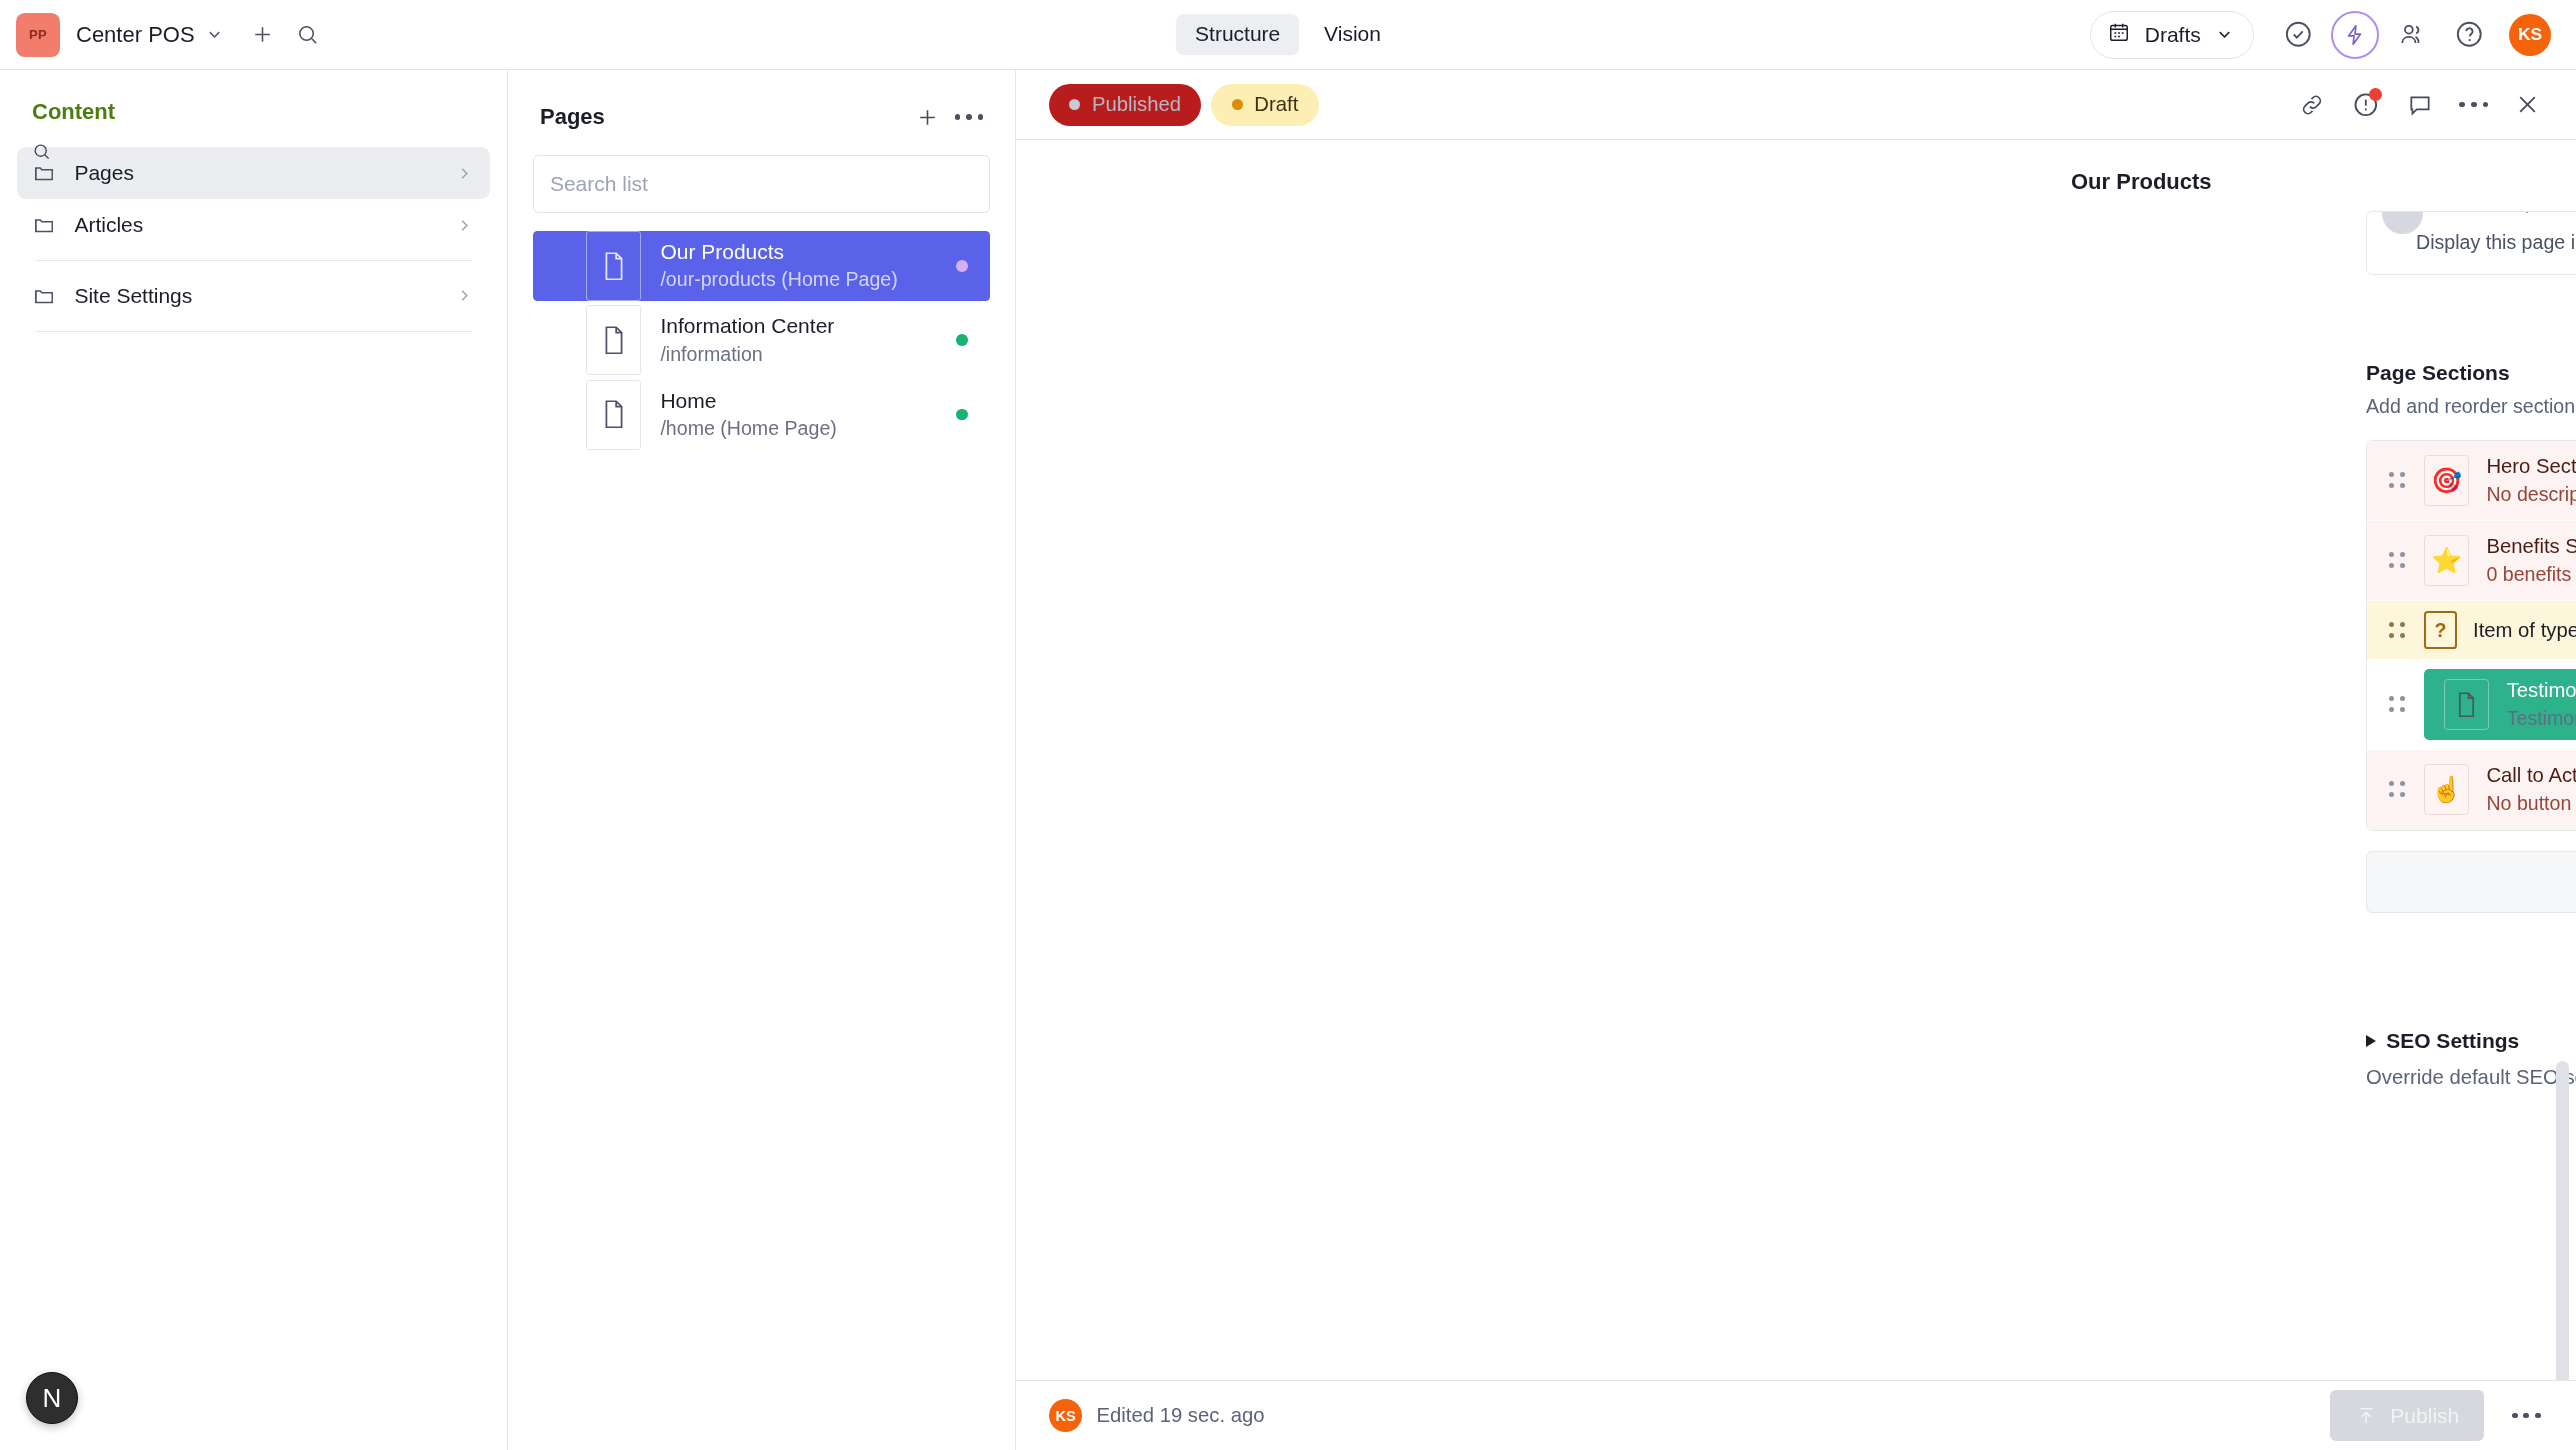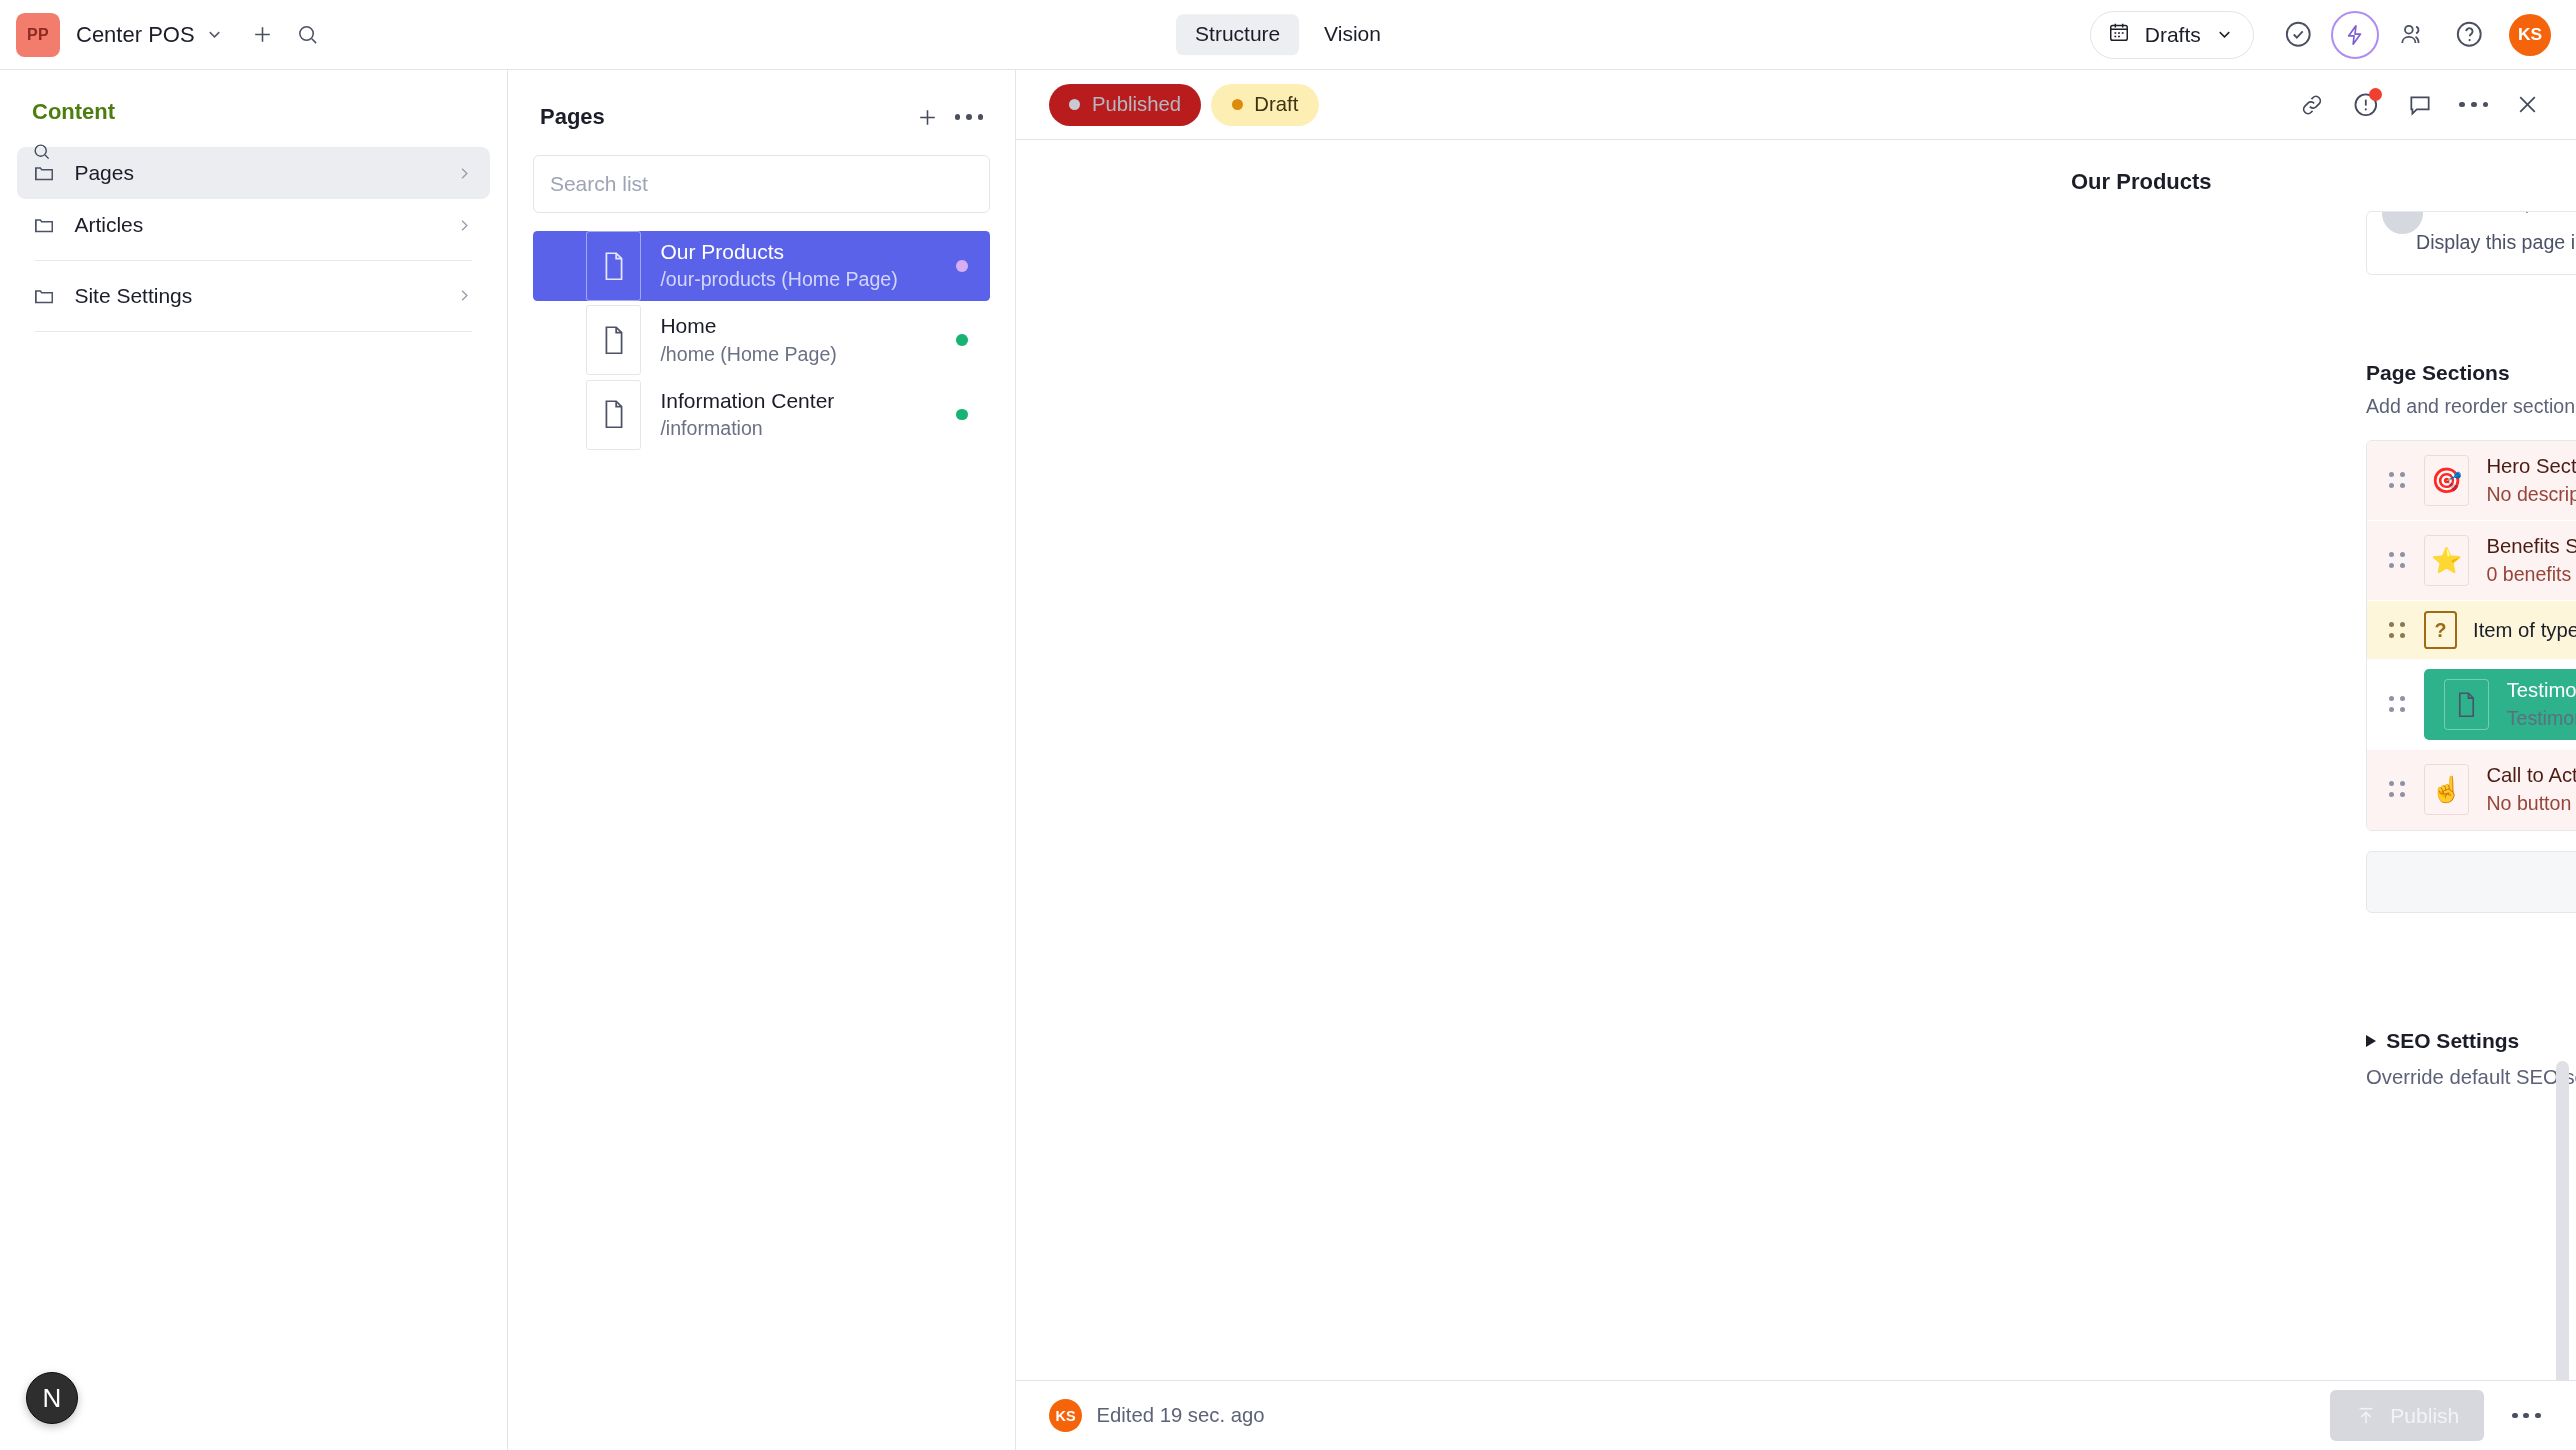--- a/index.html
+++ b/index.html
@@ -18,21 +18,21 @@
     display: flex; align-items: center;
     padding: 0 25px 0 16px;
     position: relative;
     background: #fff;
   }
   .tb-left { display: flex; align-items: center; gap: 0; }
   .logo-badge {
     width: 44px; height: 44px; border-radius: 8.7px;
     background: #f27d6d; color: #8d2b20;
     display: flex; align-items: center; justify-content: center;
-    font-size: 16px; font-weight: 600; letter-spacing: 0.4px;
+    font-size: 13px; font-weight: 600; letter-spacing: 0.4px;
     margin-right: 16px;
   }
   .workspace-name { font-size: 22px; font-weight: 400; color: #1b1d29; }
   .chev-sm { margin-left: 10.2px; color: #51566b; display:flex; }
   .tb-iconbtn {
     width: 45px; height: 45px; display: flex; align-items: center; justify-content: center;
     color: #4a4f61; border-radius: 7.3px;
   }
   .tb-center {
     position: absolute; left: 50%; top: 50%; transform: translate(-50%,-50%);
@@ -429,36 +429,36 @@
         </div>
 
         <div class="page-row">
           <div class="pr-thumb">
             <svg width="26" height="30.5" viewBox="0 0 24 28" fill="none" stroke="currentColor" stroke-width="1.6">
                 <path d="M5 2h9l5 5v19H5z"></path>
                 <path d="M14 2v5h5"></path>
               </svg>
           </div>
           <div class="pr-text">
-            <span class="pr-title">Home</span>
-            <span class="pr-sub">/home (Home Page)</span>
+            <span class="pr-title">Information Center</span>
+            <span class="pr-sub">/information</span>
           </div>
           <span class="pr-dot"></span>
         </div>
 
         <div class="page-row">
           <div class="pr-thumb">
             <svg width="26" height="30.5" viewBox="0 0 24 28" fill="none" stroke="currentColor" stroke-width="1.6">
                 <path d="M5 2h9l5 5v19H5z"></path>
                 <path d="M14 2v5h5"></path>
               </svg>
           </div>
           <div class="pr-text">
-            <span class="pr-title">Information Center</span>
-            <span class="pr-sub">/information</span>
+            <span class="pr-title">Home</span>
+            <span class="pr-sub">/home (Home Page)</span>
           </div>
           <span class="pr-dot"></span>
         </div>
 
       </div>
     </div>
 
     <div class="pane-doc">
 
       <div class="doc-head">

